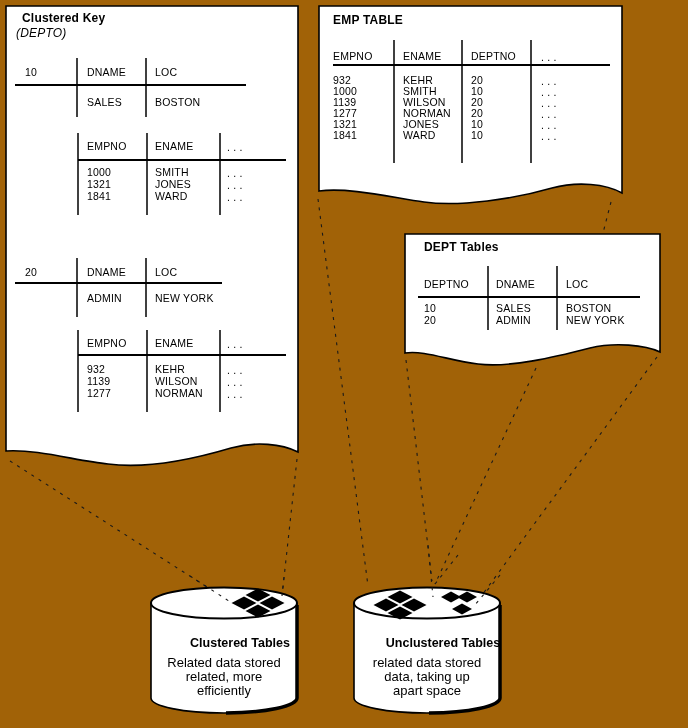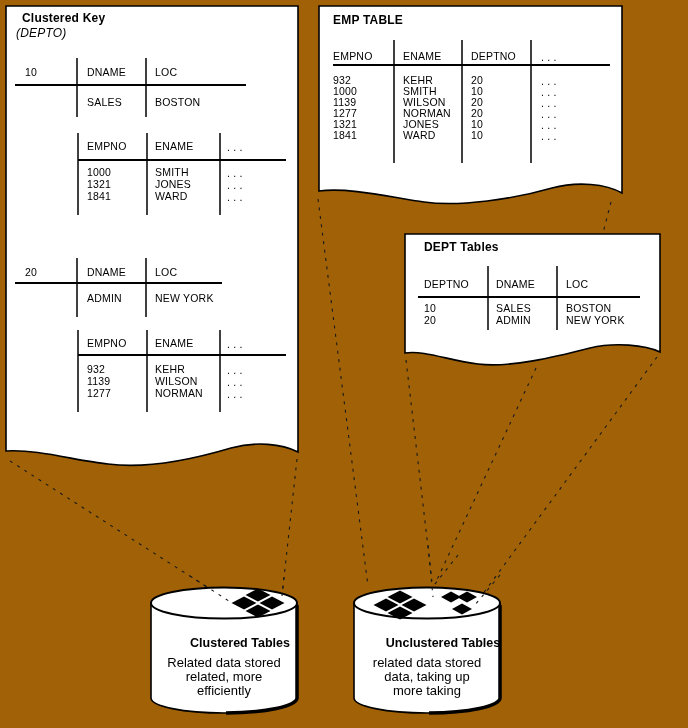--- a/index.html
+++ b/index.html
@@ -200,15 +200,15 @@
   <div class="t" style="left:566px; top:314px;">NEW YORK</div>
 
   <div class="cylblock cyl-title" style="left:152px; top:636px;">Clustered Tables</div>
   <div class="cyl-line" style="left:152px; top:656px;">Related data stored</div>
   <div class="cyl-line" style="left:152px; top:670px;">related, more</div>
   <div class="cyl-line" style="left:152px; top:684px;">efficiently</div>
 
   <div class="cylblock cyl-title" style="left:355px; top:636px;">Unclustered Tables</div>
   <div class="cyl-line" style="left:355px; top:656px;">related data stored</div>
   <div class="cyl-line" style="left:355px; top:670px;">data, taking up</div>
-  <div class="cyl-line" style="left:355px; top:684px;">more taking</div>
+  <div class="cyl-line" style="left:355px; top:684px;">apart space</div>
 
 </div>
 
 </body></html>

